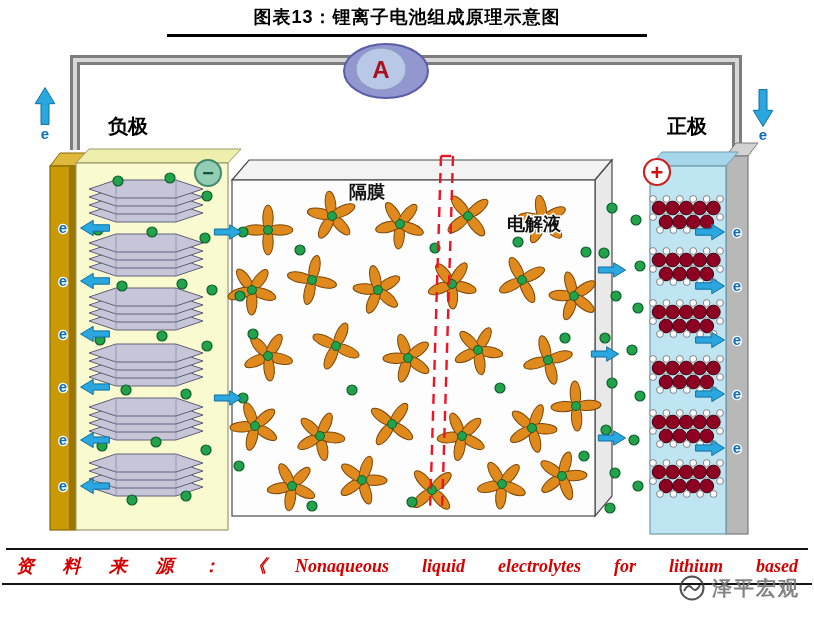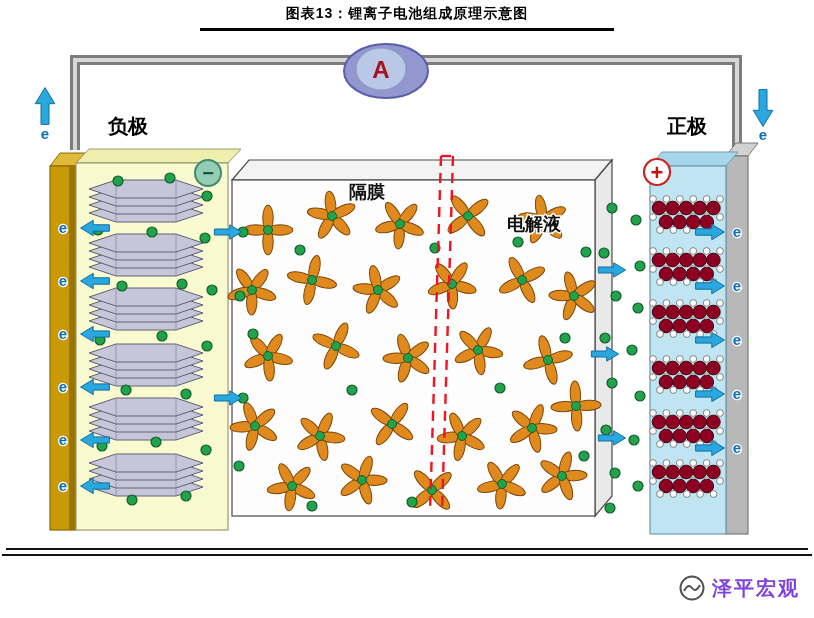--- a/index.html
+++ b/index.html
@@ -3,36 +3,36 @@
 <meta charset="utf-8">
 <style>
   html,body{margin:0;padding:0;background:#fff;}
   .page{
     position:relative;width:814px;height:618px;background:#fff;overflow:hidden;
     font-family:"Liberation Sans",sans-serif;
   }
   .title-wrap{position:absolute;top:0;left:0;width:814px;text-align:center;}
   .fig-title{
     display:inline-block;margin-top:5px;padding:0 86px 5px 86px;
-    font-size:14px;font-weight:bold;color:#000;
+    font-size:18px;font-weight:bold;color:#000;
     border-bottom:3px solid #000;letter-spacing:1px;
   }
   .diagram-svg{position:absolute;top:38px;left:0;}
   .source-block{position:absolute;left:0;top:548px;width:814px;}
   .rule{border-top:2px solid #141414;height:0;margin:0 6px;}
   .src-line{
     margin:3px 16px 0 16px;color:#d40000;
     font-family:"Liberation Serif",serif;font-style:italic;font-weight:bold;
     font-size:18px;line-height:26px;
   }
   .src-line.justify{text-align:justify;text-align-last:justify;}
   .rule.bottom{margin-top:4px;margin-left:2px;margin-right:2px;}
   .watermark{
     position:absolute;right:14px;top:574px;display:flex;align-items:center;gap:6px;
-    color:#6d28d9;font-weight:bold;font-size:20px;opacity:.88;z-index:5;
+    color:#737373;font-weight:bold;font-size:20px;opacity:.88;z-index:5;
     letter-spacing:2px;
   }
   text{font-family:"Liberation Sans",sans-serif;}
 </style>
 </head>
 <body>
 
 <div class="page">
 
   <div class="title-wrap">
@@ -641,20 +641,21 @@
         <polygon points="695.6,406.9 711.8,406.9 711.8,402.4 724.4,410.0 711.8,417.6 711.8,413.1 695.6,413.1" fill="#2BA7DF" stroke="#0e6fa3" stroke-width="1"></polygon>
         <text x="737" y="415" text-anchor="middle" font-size="15" font-weight="bold" fill="#0A6EC0" stroke="#ffffff" stroke-width="2.5" style="paint-order:stroke">e</text>
       </g>
 
     <text x="128" y="95" text-anchor="middle" font-size="20" font-weight="bold" fill="#000">负极</text>
     <text x="687" y="95" text-anchor="middle" font-size="20" font-weight="bold" fill="#000">正极</text>
   </svg>
 
   <div class="source-block">
     <div class="rule"></div>
+    <div class="src-line justify">资料来源：《Nonaqueous liquid electrolytes for lithium based</div>
     <div class="rule bottom"></div>
   </div>
 
   <div class="watermark">
     <svg width="28" height="28" viewBox="0 0 28 28">
       <circle cx="14" cy="14" r="11.5" fill="none" stroke="#3c3c3c" stroke-width="2"></circle>
       <path d="M6,17 Q10,9 14,14 T22,11" fill="none" stroke="#3c3c3c" stroke-width="2"></path>
     </svg>
     <span>泽平宏观</span>
   </div>

